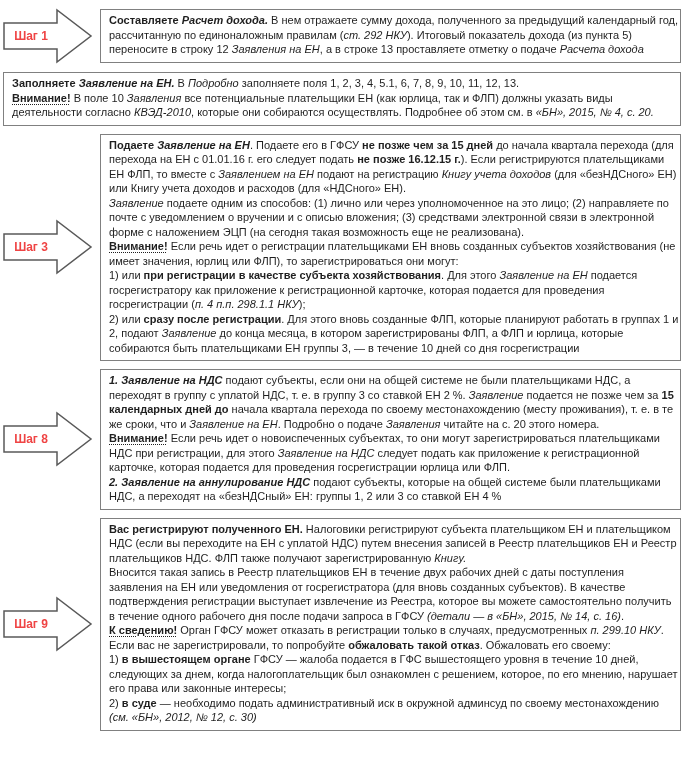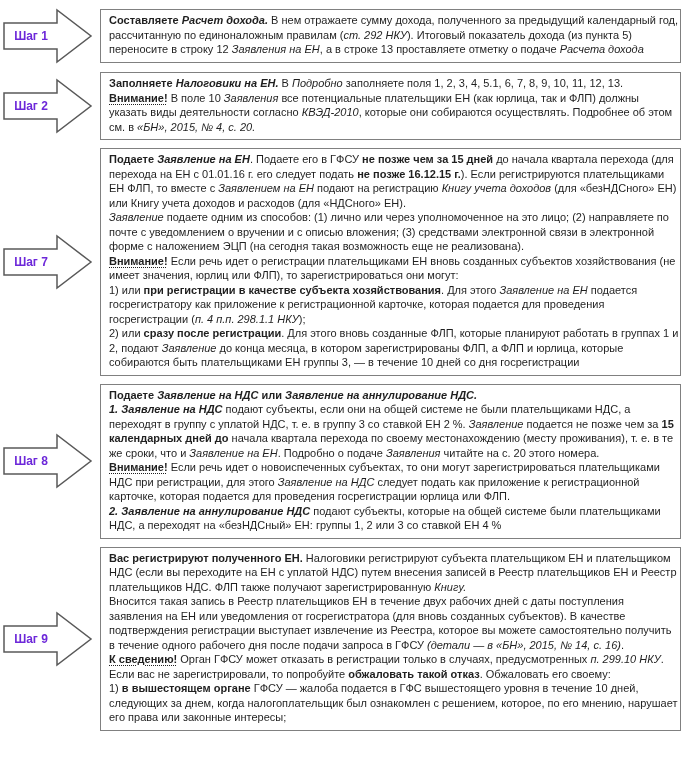--- a/index.html
+++ b/index.html
@@ -43,21 +43,21 @@
     position:absolute;
     left:1px;
     top:0;
     width:54px;
     height:56px;
     display:flex;
     align-items:center;
     justify-content:center;
     font-size:12px;
     font-weight:bold;
-    color:#6d28d9;
+    color:#ef4444;
     white-space:nowrap;
   }
   .box{
     flex:1;
     border:1px solid var(--box-border);
     padding:3px 0 5px 8px;
     background:var(--page-bg);
   }
   .para{
     font-size:11px;
@@ -85,71 +85,65 @@
         <polygon points="1,15 54,15 54,2 88,28 54,54 54,41 1,41" fill="#ffffff" stroke="currentColor" stroke-width="1.5" stroke-linejoin="miter"></polygon>
       </svg>
       <span class="arrow-label">Шаг 1</span>
     </div>
     <div class="box">
         <p class="para"><span class="run b">Составляете </span><span class="run bi">Расчет дохода.</span><span class="run"> В нем отражаете сумму дохода, полученного за предыдущий календарный год, рассчитанную по единоналожным правилам (</span><span class="run i">ст. 292 НКУ</span><span class="run">). Итоговый показатель дохода (из пункта 5) переносите в строку 12 </span><span class="run i">Заявления на ЕН</span><span class="run">, а в строке 13 проставляете отметку о подаче </span><span class="run i">Расчета дохода</span></p>
       </div>
   </div>
 
   <div class="row">
-    <div class="arrow-wrap">
-      <svg class="arrow-svg" viewBox="0 0 90 56" xmlns="http://www.w3.org/2000/svg">
-        <polygon points="1,15 54,15 54,2 88,28 54,54 54,41 1,41" fill="#ffffff" stroke="currentColor" stroke-width="1.5" stroke-linejoin="miter"></polygon>
-      </svg>
-      <span class="arrow-label">Шаг 2</span>
-    </div>
     <div class="box">
-        <p class="para"><span class="run b">Заполняете </span><span class="run bi">Налоговики на ЕН.</span><span class="run"> В </span><span class="run i">Подробно</span><span class="run"> заполняете поля 1, 2, 3, 4, 5.1, 6, 7, 8, 9, 10, 11, 12, 13.</span></p>
+        <p class="para"><span class="run b">Заполняете </span><span class="run bi">Заявление на ЕН.</span><span class="run"> В </span><span class="run i">Подробно</span><span class="run"> заполняете поля 1, 2, 3, 4, 5.1, 6, 7, 8, 9, 10, 11, 12, 13.</span></p>
         <p class="para"><span class="run bu">Внимание!</span><span class="run"> В поле 10 </span><span class="run i">Заявления</span><span class="run"> все потенциальные плательщики ЕН (как юрлица, так и ФЛП) должны указать виды деятельности согласно </span><span class="run i">КВЭД-2010</span><span class="run">, которые они собираются осуществлять. Подробнее об этом см. в </span><span class="run i">«БН», 2015, № 4, с. 20.</span></p>
       </div>
   </div>
 
   <div class="row">
     <div class="arrow-wrap">
       <svg class="arrow-svg" viewBox="0 0 90 56" xmlns="http://www.w3.org/2000/svg">
         <polygon points="1,15 54,15 54,2 88,28 54,54 54,41 1,41" fill="#ffffff" stroke="currentColor" stroke-width="1.5" stroke-linejoin="miter"></polygon>
       </svg>
-      <span class="arrow-label">Шаг 7</span>
+      <span class="arrow-label">Шаг 3</span>
     </div>
     <div class="box">
         <p class="para"><span class="run b">Подаете </span><span class="run bi">Заявление на ЕН</span><span class="run">. Подаете его в ГФСУ </span><span class="run b">не позже чем за 15 дней</span><span class="run"> до начала квартала перехода (для перехода на ЕН с 01.01.16 г. его следует подать </span><span class="run b">не позже 16.12.15 г.</span><span class="run">). Если регистрируются плательщиками ЕН ФЛП, то вместе с </span><span class="run i">Заявлением на ЕН</span><span class="run"> подают на регистрацию </span><span class="run i">Книгу учета доходов</span><span class="run"> (для «безНДСного» ЕН) или Книгу учета доходов и расходов (для «НДСного» ЕН).</span></p>
         <p class="para"><span class="run i">Заявление</span><span class="run"> подаете одним из способов: (1) лично или через уполномоченное на это лицо; (2) направляете по почте с уведомлением о вручении и с описью вложения; (3) средствами электронной связи в электронной форме с наложением ЭЦП (на сегодня такая возможность еще не реализована).</span></p>
         <p class="para"><span class="run bu">Внимание!</span><span class="run"> Если речь идет о регистрации плательщиками ЕН вновь созданных субъектов хозяйствования (не имеет значения, юрлиц или ФЛП), то зарегистрироваться они могут:</span></p>
         <p class="para"><span class="run">1) или </span><span class="run b">при регистрации в качестве субъекта хозяйствования</span><span class="run">. Для этого </span><span class="run i">Заявление на ЕН</span><span class="run"> подается госрегистратору как приложение к регистрационной карточке, которая подается для проведения госрегистрации (</span><span class="run i">п. 4 п.п. 298.1.1 НКУ</span><span class="run">);</span></p>
         <p class="para"><span class="run">2) или </span><span class="run b">сразу после регистрации</span><span class="run">. Для этого вновь созданные ФЛП, которые планируют работать в группах 1 и 2, подают </span><span class="run i">Заявление</span><span class="run"> до конца месяца, в котором зарегистрированы ФЛП, а ФЛП и юрлица, которые собираются быть плательщиками ЕН группы 3, — в течение 10 дней со дня госрегистрации</span></p>
       </div>
   </div>
 
   <div class="row">
     <div class="arrow-wrap">
       <svg class="arrow-svg" viewBox="0 0 90 56" xmlns="http://www.w3.org/2000/svg">
         <polygon points="1,15 54,15 54,2 88,28 54,54 54,41 1,41" fill="#ffffff" stroke="currentColor" stroke-width="1.5" stroke-linejoin="miter"></polygon>
       </svg>
       <span class="arrow-label">Шаг 8</span>
     </div>
     <div class="box">
-        <p class="para"><span class="run b">Подаете </span><span class="run bi">Заявление на НДС</span><span class="run b"> или </span><span class="run bi">Заявление на аннулирование НДС.</span></p>
         <p class="para"><span class="run bi">1. Заявление на НДС</span><span class="run"> подают субъекты, если они на общей системе не были плательщиками НДС, а переходят в группу с уплатой НДС, т. е. в группу 3 со ставкой ЕН 2 %. </span><span class="run i">Заявление</span><span class="run"> подается не позже чем за </span><span class="run b">15 календарных дней до</span><span class="run"> начала квартала перехода по своему местонахождению (месту проживания), т. е. в те же сроки, что и </span><span class="run i">Заявление на ЕН</span><span class="run">. Подробно о подаче </span><span class="run i">Заявления</span><span class="run"> читайте на с. 20 этого номера.</span></p>
         <p class="para"><span class="run bu">Внимание!</span><span class="run"> Если речь идет о новоиспеченных субъектах, то они могут зарегистрироваться плательщиками НДС при регистрации, для этого </span><span class="run i">Заявление на НДС</span><span class="run"> следует подать как приложение к регистрационной карточке, которая подается для проведения госрегистрации юрлица или ФЛП.</span></p>
         <p class="para"><span class="run bi">2. Заявление на аннулирование НДС</span><span class="run"> подают субъекты, которые на общей системе были плательщиками НДС, а переходят на «безНДСный» ЕН: группы 1, 2 или 3 со ставкой ЕН 4 %</span></p>
       </div>
   </div>
 
   <div class="row">
     <div class="arrow-wrap">
       <svg class="arrow-svg" viewBox="0 0 90 56" xmlns="http://www.w3.org/2000/svg">
         <polygon points="1,15 54,15 54,2 88,28 54,54 54,41 1,41" fill="#ffffff" stroke="currentColor" stroke-width="1.5" stroke-linejoin="miter"></polygon>
       </svg>
       <span class="arrow-label">Шаг 9</span>
     </div>
     <div class="box">
         <p class="para"><span class="run b">Вас регистрируют полученного ЕН.</span><span class="run"> Налоговики регистрируют субъекта плательщиком ЕН и плательщиком НДС (если вы переходите на ЕН с уплатой НДС) путем внесения записей в Реестр плательщиков ЕН и Реестр плательщиков НДС. ФЛП также получают зарегистрированную </span><span class="run i">Книгу.</span></p>
         <p class="para"><span class="run">Вносится такая запись в Реестр плательщиков ЕН в течение двух рабочих дней с даты поступления заявления на ЕН или уведомления от госрегистратора (для вновь созданных субъектов). В качестве подтверждения регистрации выступает извлечение из Реестра, которое вы можете самостоятельно получить в течение одного рабочего дня после подачи запроса в ГФСУ </span><span class="run i">(детали — в «БН», 2015, № 14, с. 16)</span><span class="run">.</span></p>
         <p class="para"><span class="run bu">К сведению!</span><span class="run"> Орган ГФСУ может отказать в регистрации только в случаях, предусмотренных </span><span class="run i">п. 299.10 НКУ</span><span class="run">. Если вас не зарегистрировали, то попробуйте </span><span class="run b">обжаловать такой отказ</span><span class="run">. Обжаловать его своему:</span></p>
         <p class="para"><span class="run">1) </span><span class="run b">в вышестоящем органе</span><span class="run"> ГФСУ — жалоба подается в ГФС вышестоящего уровня в течение 10 дней, следующих за днем, когда налогоплательщик был ознакомлен с решением, которое, по его мнению, нарушает его права или законные интересы;</span></p>
+        <p class="para"><span class="run">2) </span><span class="run b">в суде</span><span class="run"> — необходимо подать административный иск в окружной админсуд по своему местонахождению </span><span class="run i">(см. «БН», 2012, № 12, с. 30)</span></p>
       </div>
   </div>
 
 </div>
 
 </body></html>

